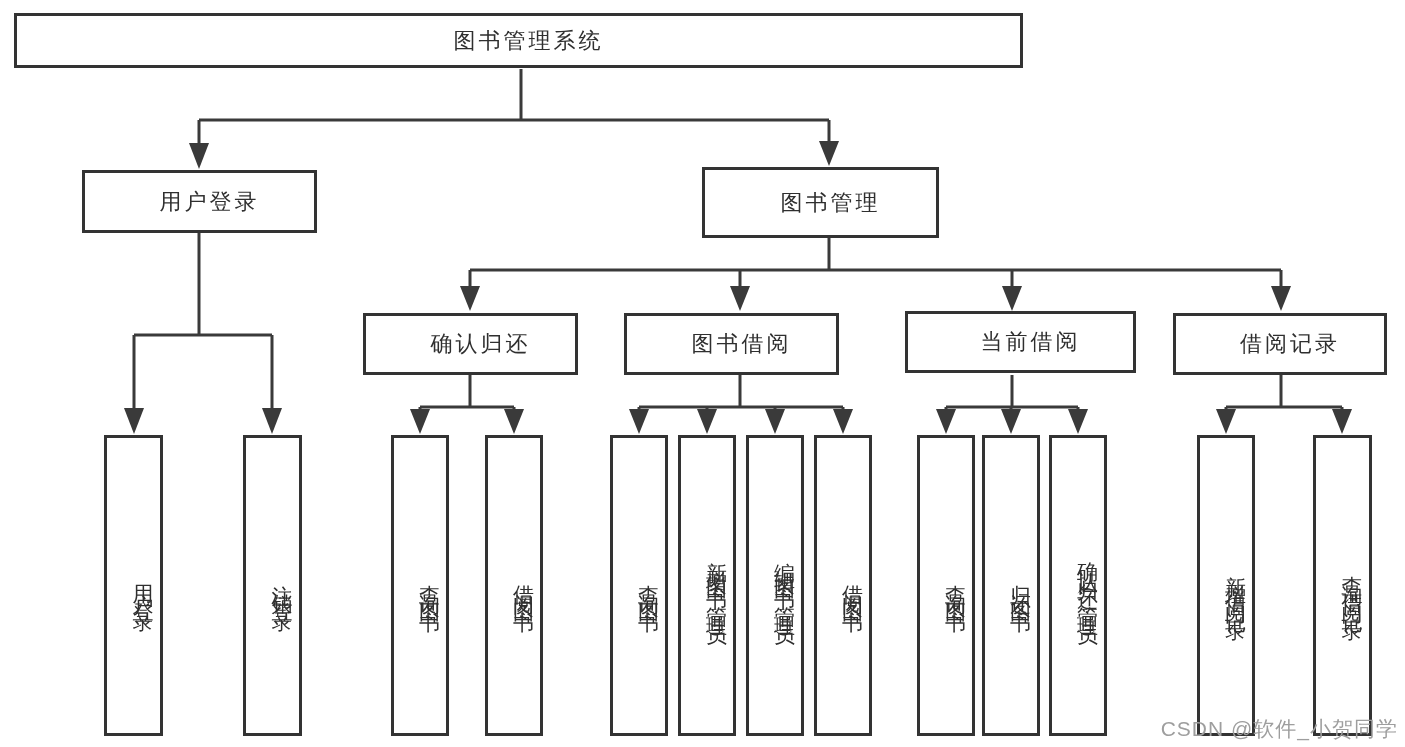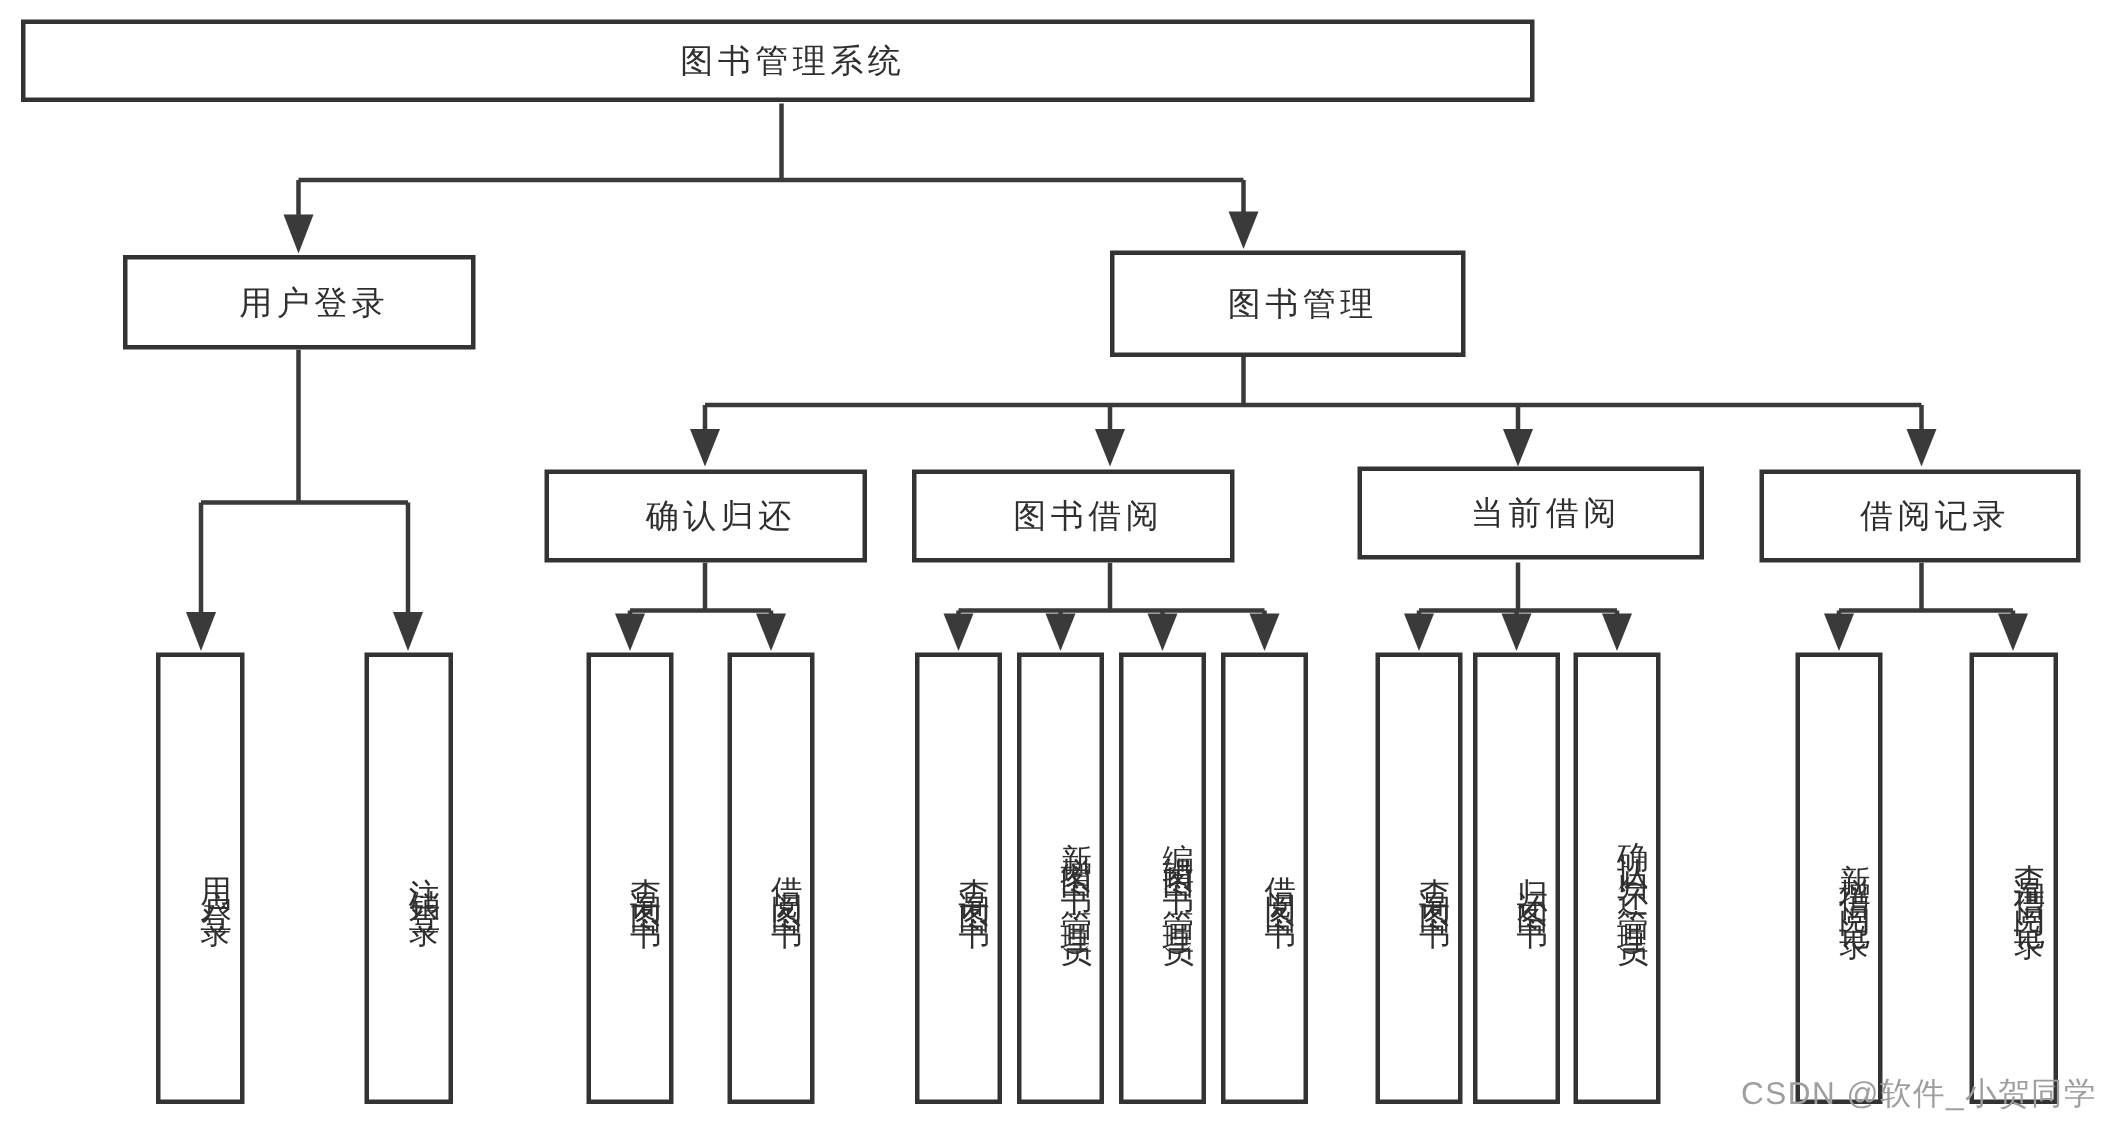--- a/index.html
+++ b/index.html
@@ -76,28 +76,28 @@
     <polygon points="1332,409 1352,409 1342,434"></polygon>
   </svg>
 
   <div class="node h" style="left:14px;top:13px;width:1009px;height:55px">
     <span class="lbl">图书管理系统</span>
   </div>
 
   <div class="node h" style="left:82px;top:170px;width:235px;height:63px">
     <span class="lbl">用户登录</span>
   </div>
-  <div class="node h" style="left:740px;top:167px;width:237px;height:71px">
+  <div class="node h" style="left:702px;top:167px;width:237px;height:71px">
     <span class="lbl">图书管理</span>
   </div>
 
   <div class="node h" style="left:363px;top:313px;width:215px;height:62px">
     <span class="lbl">确认归还</span>
   </div>
-  <div class="node h" style="left:608px;top:313px;width:215px;height:62px">
+  <div class="node h" style="left:624px;top:313px;width:215px;height:62px">
     <span class="lbl">图书借阅</span>
   </div>
   <div class="node h" style="left:905px;top:311px;width:231px;height:62px">
     <span class="lbl">当前借阅</span>
   </div>
   <div class="node h" style="left:1173px;top:313px;width:214px;height:62px">
     <span class="lbl">借阅记录</span>
   </div>
 
   <div class="node v" style="left:104px;top:435px;width:59px;height:301px">

